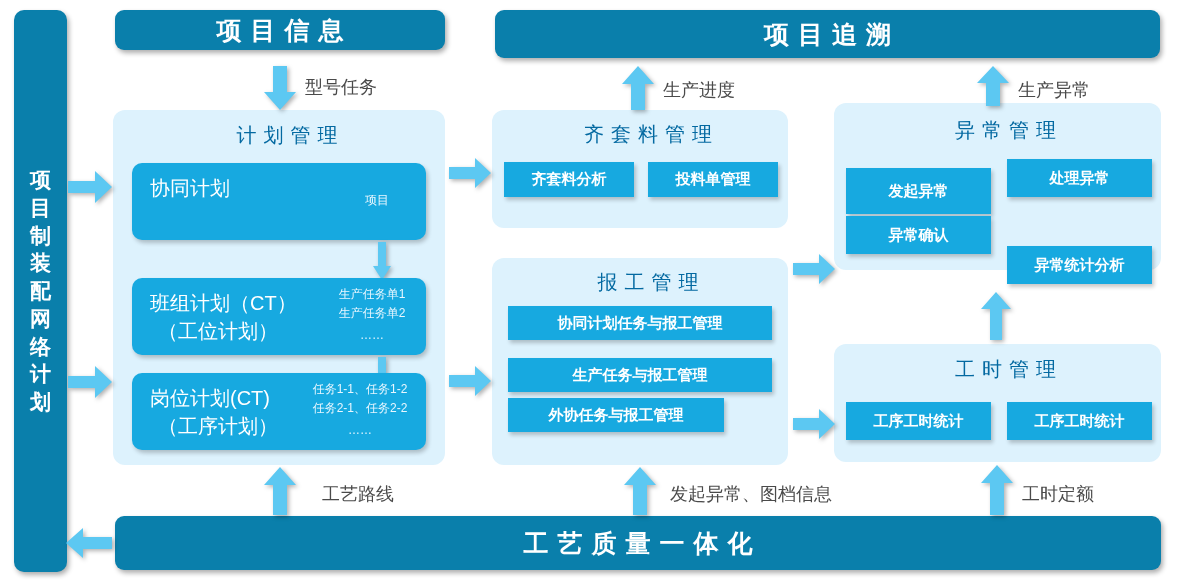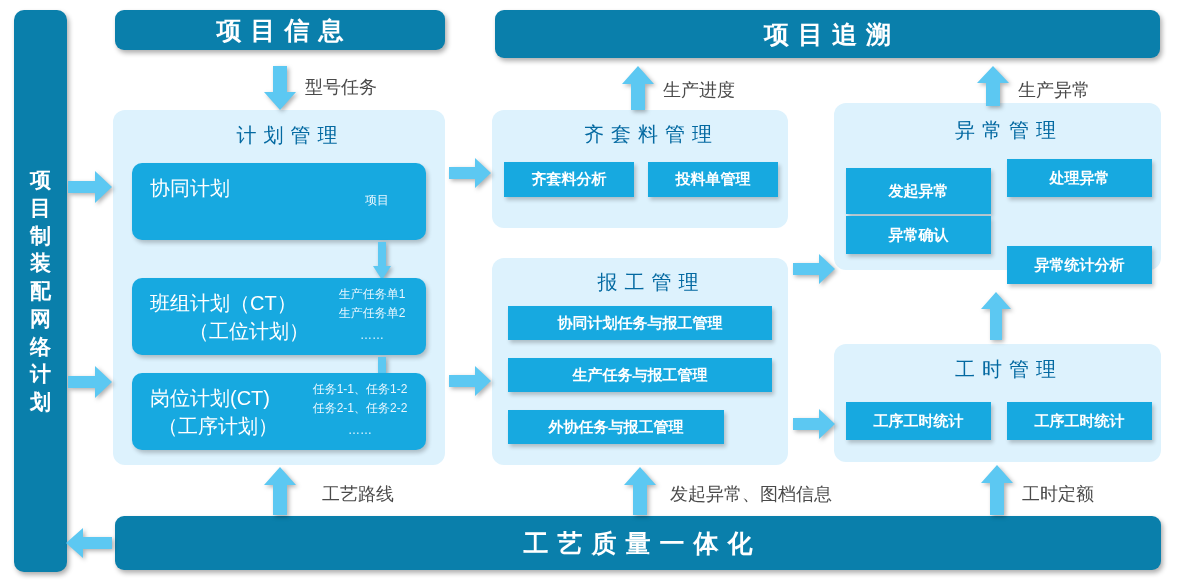--- a/index.html
+++ b/index.html
@@ -160,21 +160,21 @@
     </div>
 
     <div class="arrow" style="left:260px; top:132px;">
       <svg width="18" height="38" viewBox="0 0 18 38">
         <polygon points="5,0 13,0 13,24 18,24 9,38 0,24 5,24" fill="#5cc8f2"></polygon>
       </svg>
     </div>
 
     <div class="chip big" style="left:19px; top:168px; width:294px; height:77px;">
       <span class="main-label" style="left:18px; top:10px;">班组计划（CT）</span>
-      <span class="main-label" style="left:26px; top:38px;margin-left:31px;">（工位计划）</span>
+      <span class="main-label" style="left:26px; top:38px;">（工位计划）</span>
       <span class="side-label" style="left:192px; top:7px; width:96px;">生产任务单1</span>
       <span class="side-label" style="left:192px; top:26px; width:96px;">生产任务单2</span>
       <span class="side-label" style="left:192px; top:48px; width:96px;">……</span>
     </div>
 
     <div class="arrow" style="left:260px; top:247px;">
       <svg width="18" height="38" viewBox="0 0 18 38">
         <polygon points="5,0 13,0 13,24 18,24 9,38 0,24 5,24" fill="#5cc8f2"></polygon>
       </svg>
     </div>
@@ -199,21 +199,21 @@
   </div>
 
   <div class="panel" style="left:492px; top:258px; width:296px; height:207px;">
     <div class="panel-title" style="top:11px;">报工管理</div>
     <div class="chip" style="left:16px; top:48px; width:264px; height:34px;">
       <span>协同计划任务与报工管理</span>
     </div>
     <div class="chip" style="left:16px; top:100px; width:264px; height:34px;">
       <span>生产任务与报工管理</span>
     </div>
-    <div class="chip" style="left:16px; top:152px; width:216px; height:34px;">
+    <div class="chip" style="left:16px; top:140px; width:216px; height:34px;">
       <span>外协任务与报工管理</span>
     </div>
   </div>
 
   <div class="panel" style="left:834px; top:103px; width:327px; height:167px;">
     <div class="panel-title" style="top:14px;">异常管理</div>
     <div class="chip" style="left:12px; top:65px; width:145px; height:46px;">
       <span>发起异常</span>
     </div>
     <div class="chip" style="left:173px; top:56px; width:145px; height:38px;">

